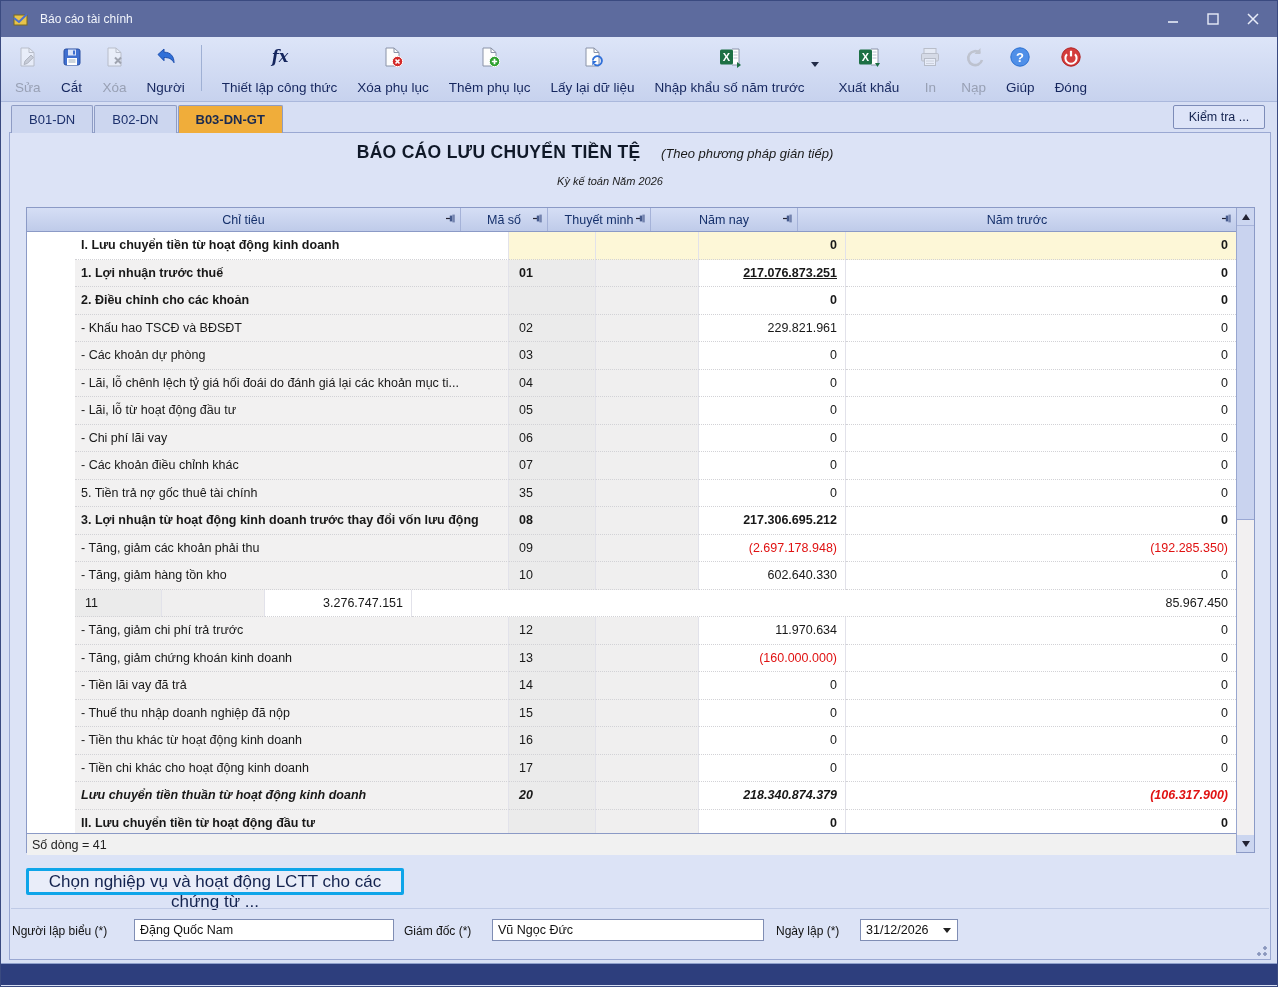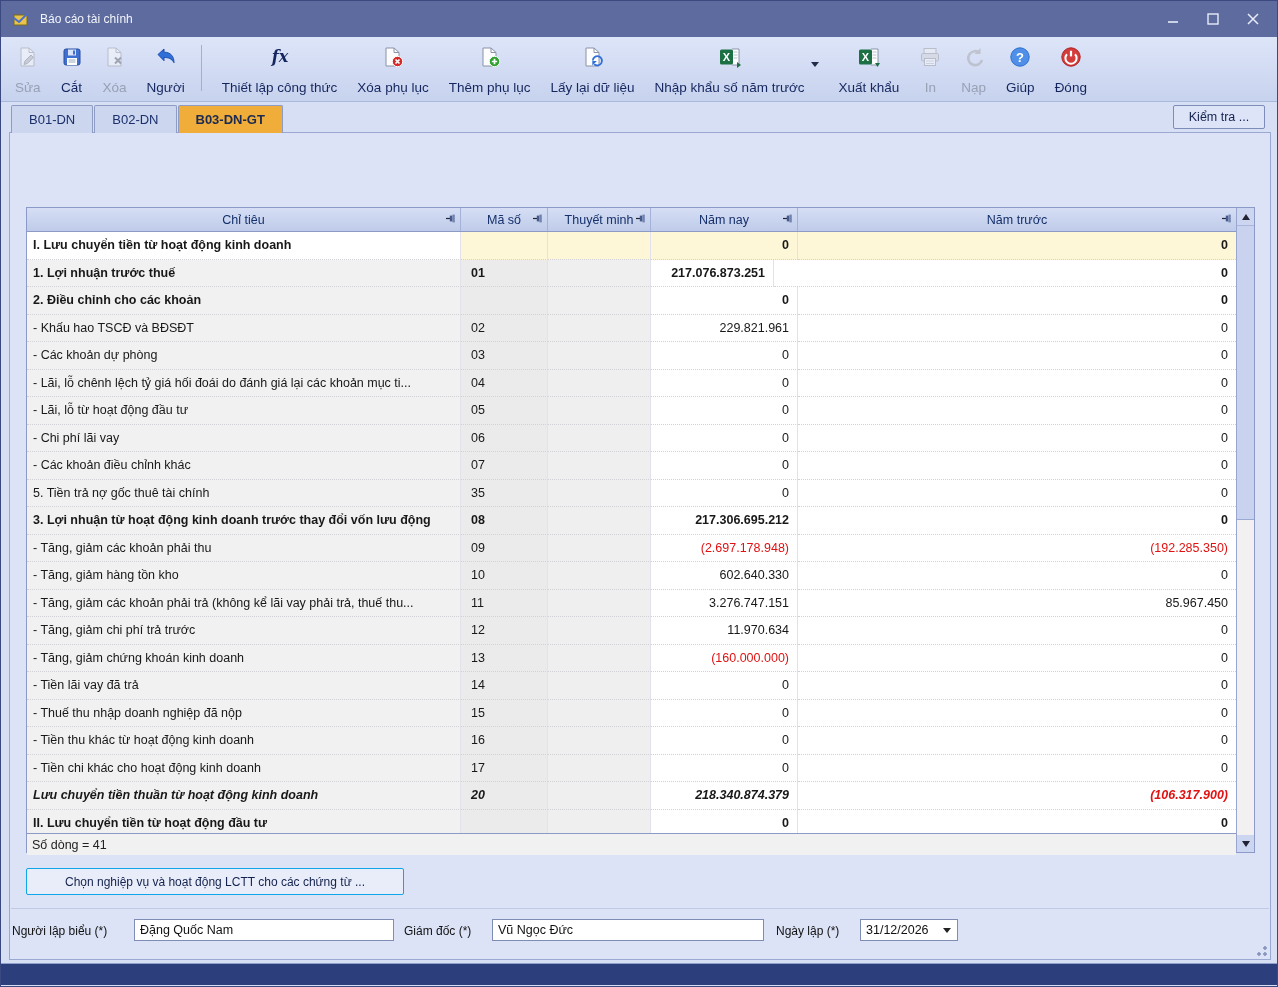--- a/index.html
+++ b/index.html
@@ -48,21 +48,21 @@
   
   .grid{position:absolute;left:16px;top:74px;width:1229px;height:646px;border:1px solid #8b9ac6;
     box-sizing:border-box;display:flex;background:#fff;}
   .gleft{width:1209px;display:flex;flex-direction:column;}
   .ghead{display:flex;height:23px;background:linear-gradient(#d5def5,#bfcbe9);
     border-bottom:1px solid #8b9ac6;flex:none;}
   .hcell{position:relative;display:flex;align-items:center;justify-content:center;
     font-size:12.5px;color:#15306b;border-right:1px solid #a5b2d8;box-sizing:border-box;cursor:pointer;}
   .hcell:last-child{border-right:none;flex:1;}
   .hpin{position:absolute;right:3px;top:5px;display:flex;}
-  .gbody{height:601px;overflow:hidden;background:#fff;flex:none;}
+  .gbody{height:601px;overflow:hidden;background:#fff;flex:none;padding-left:48px;}
   .grow{display:flex;height:27.5px;align-items:stretch;cursor:pointer;}
   .gcell{box-sizing:border-box;border-right:1px solid #e2e2ea;border-bottom:1px dotted #d2d2d6;
     display:flex;align-items:center;font-size:12.5px;color:#181818;overflow:hidden;}
   .c-label{padding-left:6px;background:#f2f1f1;white-space:nowrap;}
   .c-code{padding-left:10px;background:#ebebeb;}
   .c-tm{background:#f0efef;}
   .c-num{justify-content:flex-end;padding-right:8px;background:#fff;flex:none;}
   .c-last{flex:1;border-right:none;}
   .grow.b{font-weight:bold;}
   .grow.i{font-style:italic;}
@@ -76,21 +76,21 @@
   .vscroll{width:18px;background:#ccd6f0;border-left:1px solid #98a6cf;display:flex;
     flex-direction:column;box-sizing:border-box;}
   .sbtn{height:17px;display:flex;align-items:center;justify-content:center;cursor:pointer;flex:none;}
   .tri-up{width:0;height:0;border-left:4px solid transparent;border-right:4px solid transparent;border-bottom:6px solid #223;}
   .tri-dn{width:0;height:0;border-left:4px solid transparent;border-right:4px solid transparent;border-top:6px solid #223;}
   .sthumb{height:293px;background:#c9d3ef;border-top:1px solid #aab6dc;border-bottom:1px solid #9aa8d4;cursor:grab;flex:none;}
   .strack{flex:1;background:#f2f0f1;}
 
   
   .select-btn{position:absolute;left:16px;top:735px;width:378px;height:27px;background:#e9edf9;
-    border:1px solid #0ea5e9;font-size:12px;color:#13224e;font-family:inherit;cursor:pointer;border-radius:2px;}
+    border:3px solid #0ea5e9;font-size:17px;color:#13224e;font-family:inherit;cursor:pointer;border-radius:2px;}
   .sep-line{position:absolute;left:1px;top:775px;width:1258px;border-top:1px solid #bfcae6;}
   .flabel{position:absolute;font-size:12px;color:#111;top:791px;}
   .inp{position:absolute;height:22px;top:786px;border:1px solid #7f8db4;background:#fff;
     font-size:12.5px;padding:0 5px;font-family:inherit;color:#111;box-sizing:border-box;}
   .date-combo{position:absolute;left:850px;top:786px;width:98px;height:22px;border:1px solid #7f8db4;
     background:#fff;display:flex;align-items:center;box-sizing:border-box;cursor:pointer;}
   .date-val{flex:1;font-size:12.5px;padding-left:5px;color:#111;}
   .combo-caret{width:0;height:0;border-left:4px solid transparent;border-right:4px solid transparent;
     border-top:5px solid #222;margin-right:6px;}
   .grip{position:absolute;left:1244px;top:810px;width:14px;height:14px;
@@ -283,20 +283,27 @@
     </div>
 
   <div class="tabs" id="tabs">
       <div class="tab">B01-DN</div>
       <div class="tab">B02-DN</div>
       <div class="tab active">B03-DN-GT</div>
     </div>
   <button class="check-btn">Kiểm tra ...</button>
 
   <div class="panel">
+    <div class="report-head">
+      <span class="report-line">
+        <span class="report-title">BÁO CÁO LƯU CHUYỂN TIỀN TỆ</span>
+        <span class="report-method">(Theo phương pháp gián tiếp)</span>
+      </span>
+      <div class="report-period">Kỳ kế toán Năm 2026</div>
+    </div>
 
     <div class="grid">
       <div class="gleft">
         <div class="ghead" id="ghead">
             <div class="hcell" style="width: 434px;">
               <span>Chỉ tiêu</span>
               <span class="hpin">
                 <svg width="11" height="11" viewBox="0 0 11 11">
                   <path d="M0 5.5 h4" stroke="#223" stroke-width="1.2"></path>
                   <rect x="3.8" y="2.6" width="2.6" height="5.8" fill="#44598c"></rect>
@@ -360,21 +367,21 @@
               </div>
             </div>
             <div class="grow b">
               <div class="gcell c-label" style="width: 434px;">
                 <span>1. Lợi nhuận trước thuế</span>
               </div>
               <div class="gcell c-code" style="width: 87px;">
                 <span>01</span>
               </div>
               <div class="gcell c-tm" style="width: 103px;"></div>
-              <div class="gcell c-num" style="width: 123px;">
+              <div class="gcell c-num" style="width: 147px; text-decoration: underline;">
                 <span>217.076.873.251</span>
               </div>
               <div class="gcell c-num c-last">
                 <span>0</span>
               </div>
             </div>
             <div class="grow b">
               <div class="gcell c-label" style="width: 434px;">
                 <span>2. Điều chỉnh cho các khoản</span>
               </div>
@@ -531,23 +538,20 @@
               </div>
               <div class="gcell c-tm" style="width: 103px;"></div>
               <div class="gcell c-num" style="width: 147px;">
                 <span>602.640.330</span>
               </div>
               <div class="gcell c-num c-last">
                 <span>0</span>
               </div>
             </div>
             <div class="grow">
-              <div class="gcell c-label" style="width: 434px;">
-                <span>- Tăng, giảm các khoản phải trả (không kể lãi vay phải trả, thuế thu...</span>
-              </div>
               <div class="gcell c-code" style="width: 87px;">
                 <span>11</span>
               </div>
               <div class="gcell c-tm" style="width: 103px;"></div>
               <div class="gcell c-num" style="width: 147px;">
                 <span>3.276.747.151</span>
               </div>
               <div class="gcell c-num c-last">
                 <span>85.967.450</span>
               </div>

